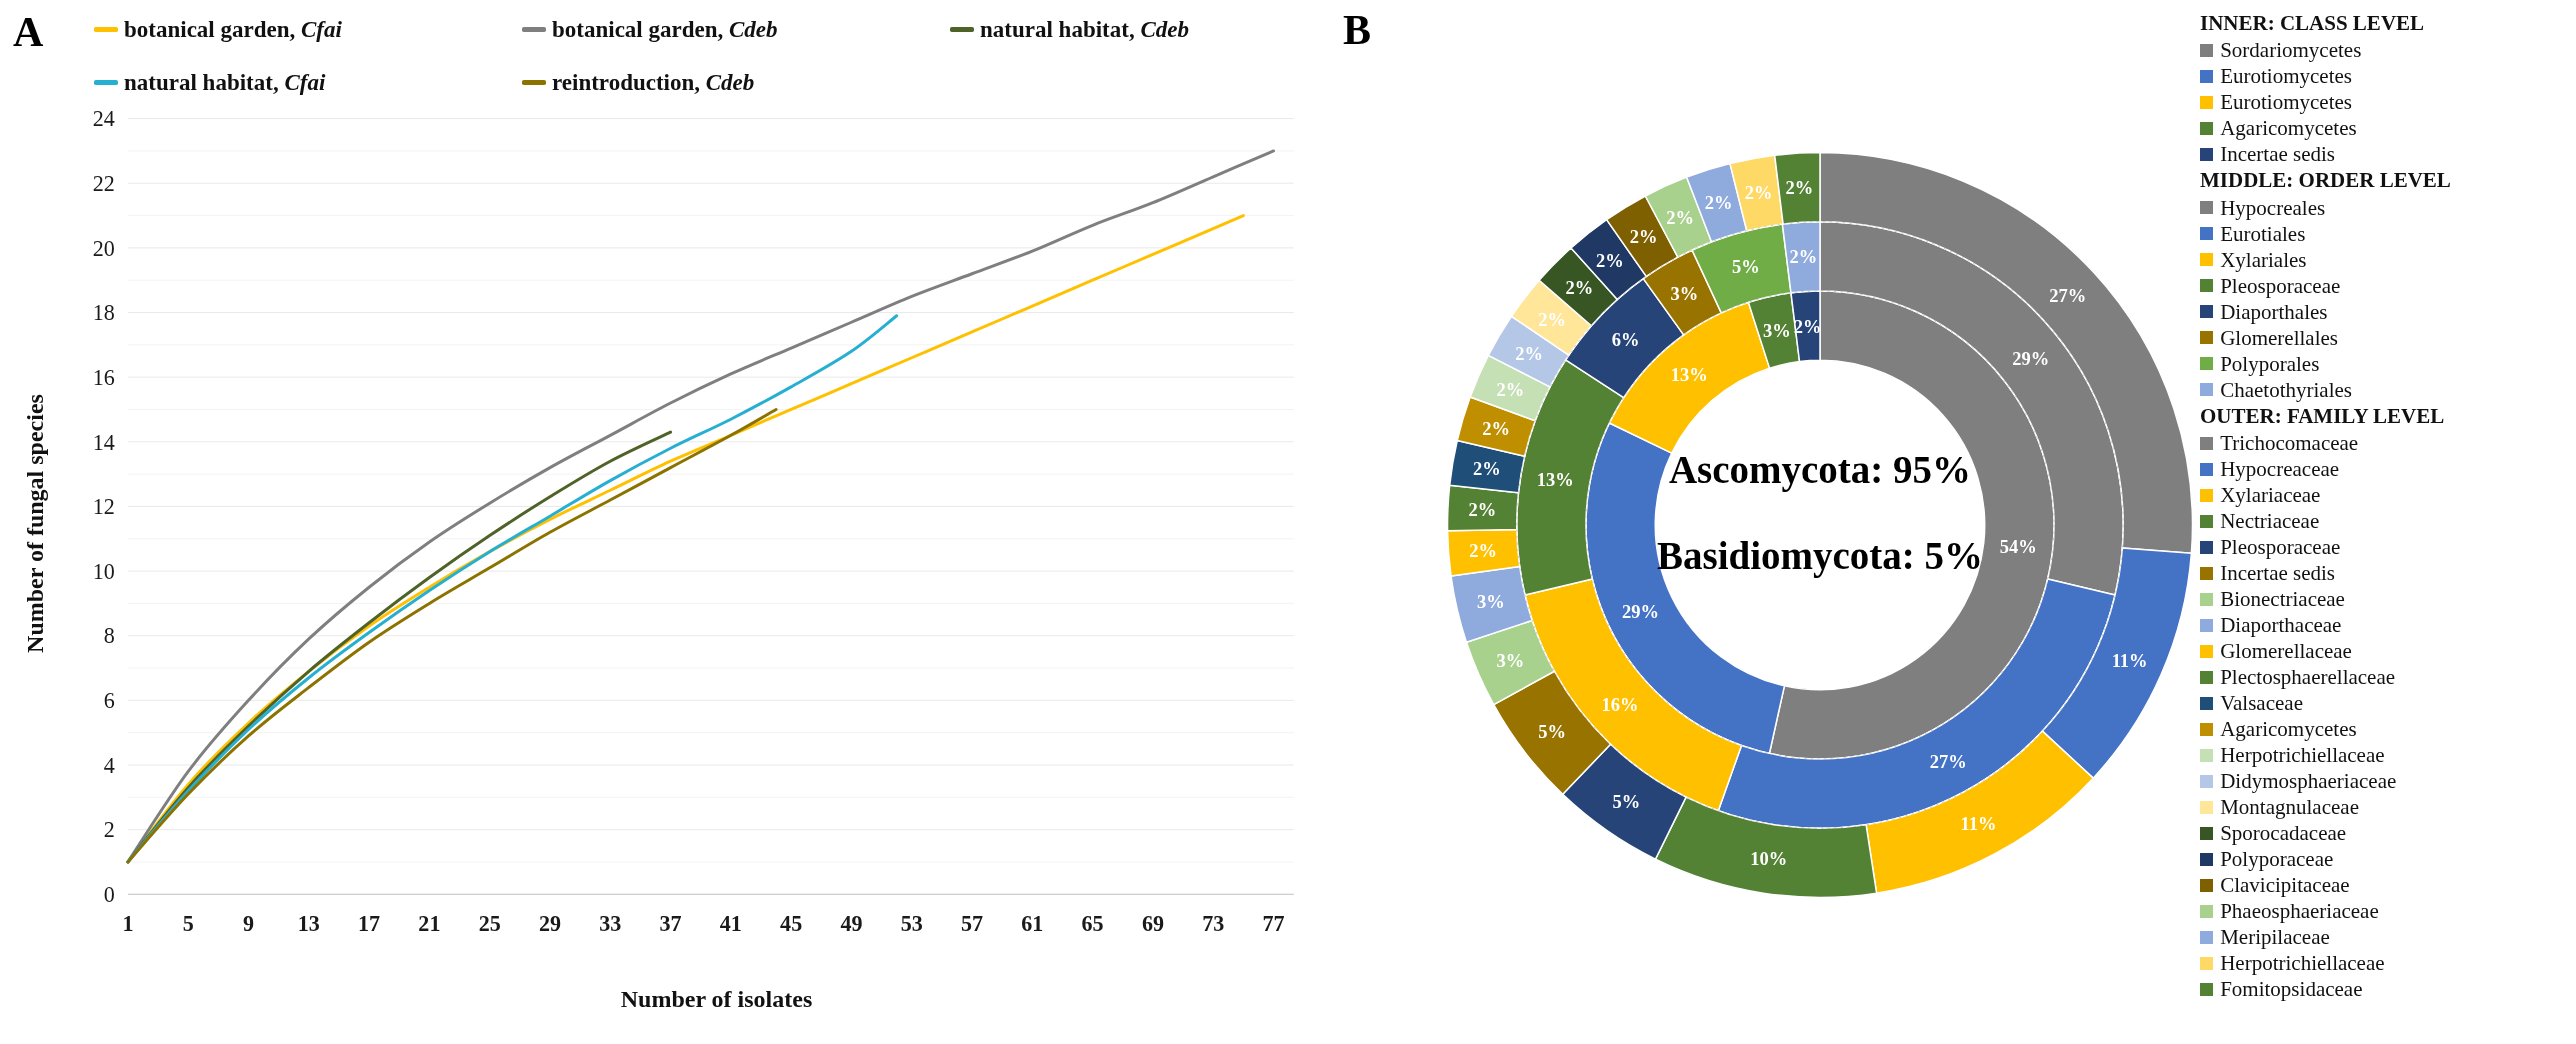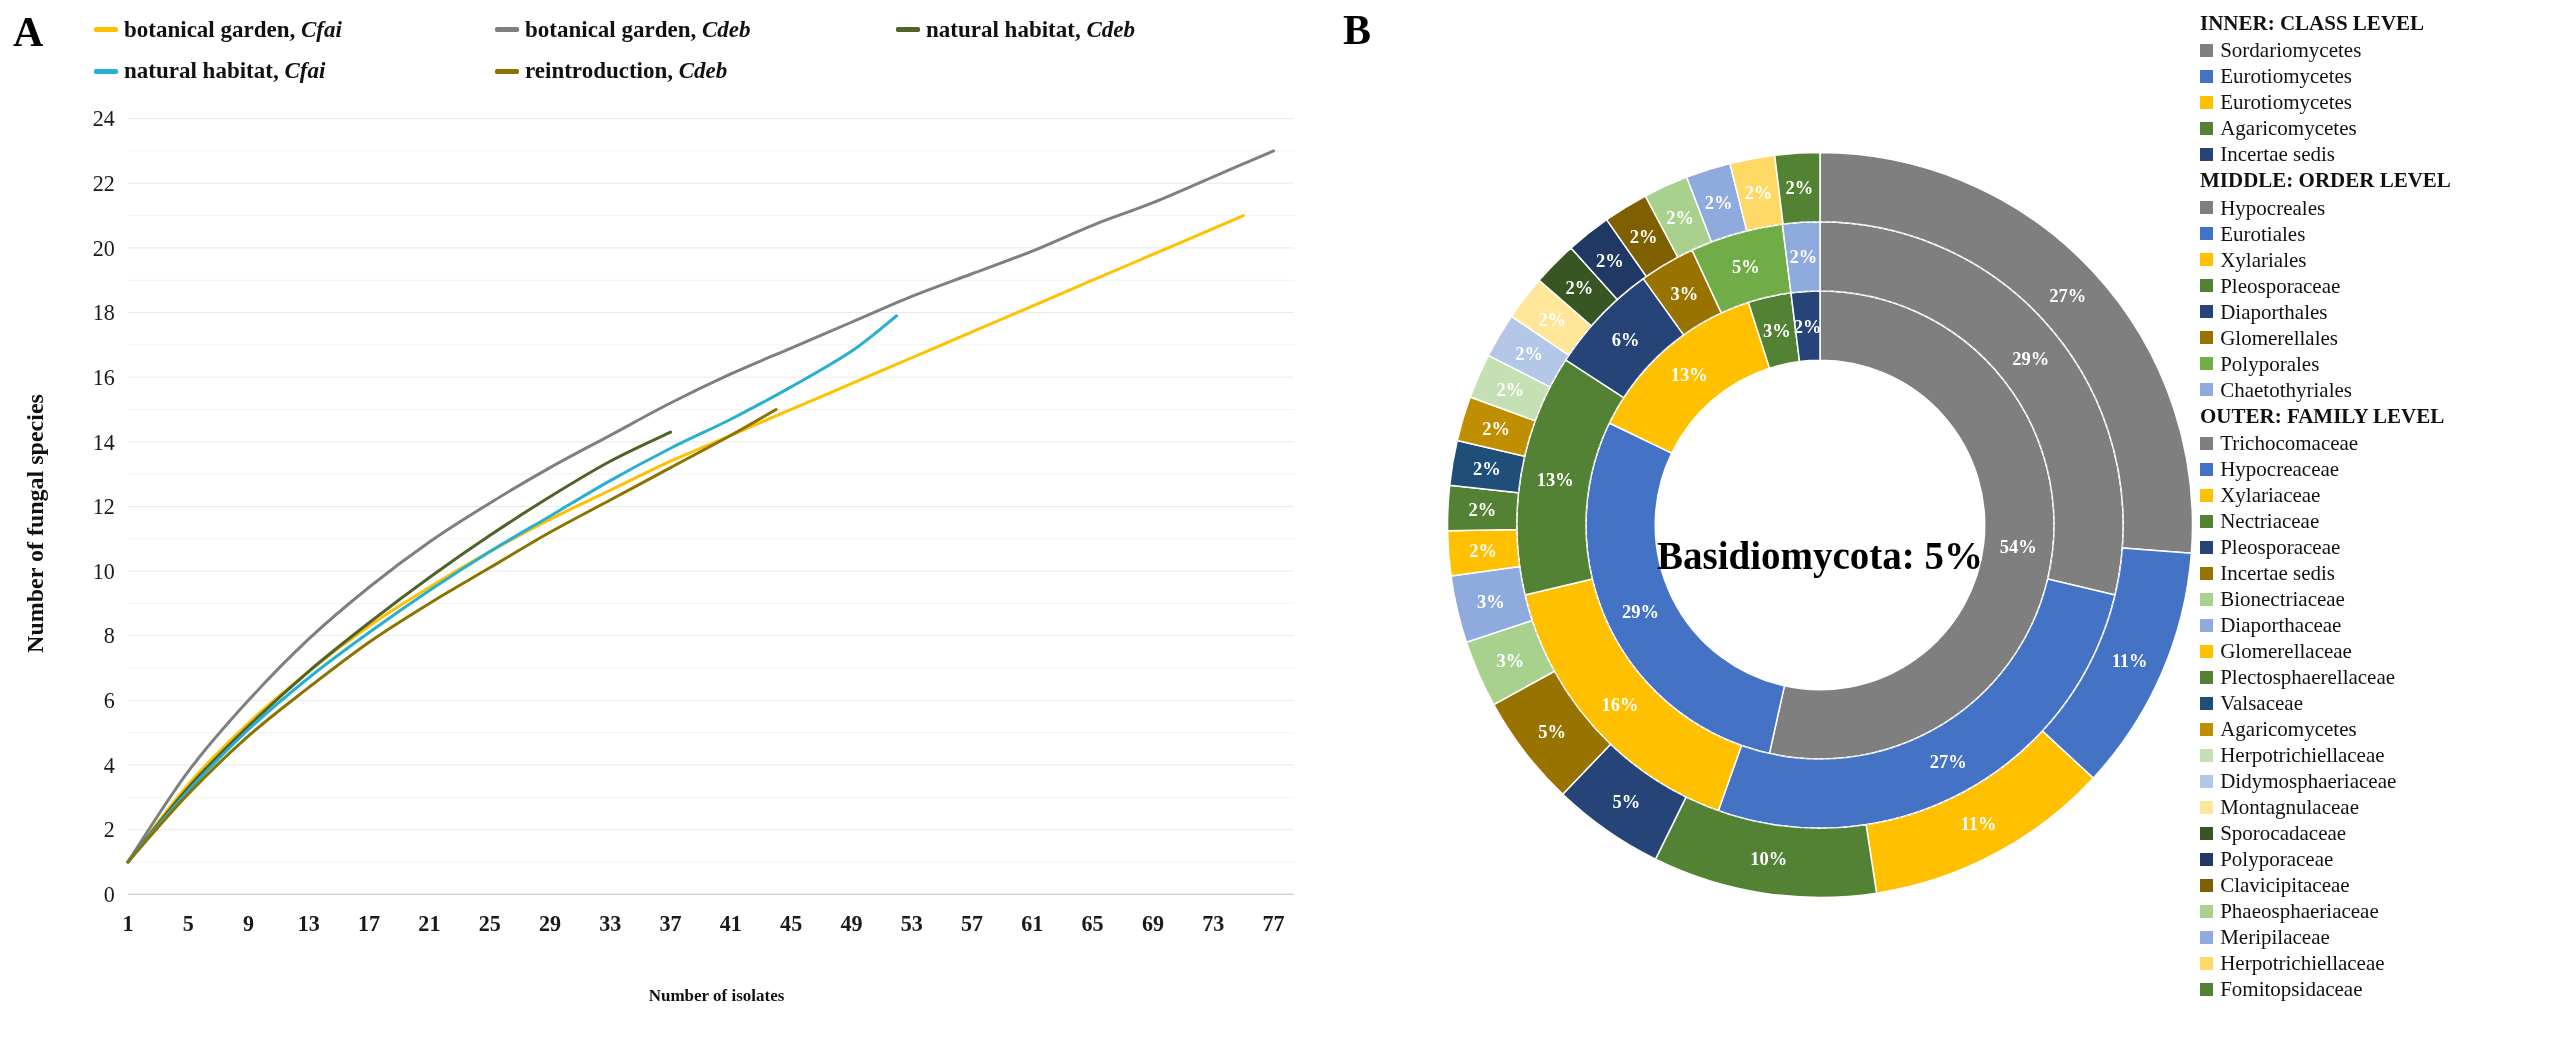--- a/index.html
+++ b/index.html
@@ -2,27 +2,27 @@
 <html style="font-size:9.6px"><head>
 <meta charset="utf-8">
 <style>
   html,body{margin:0;padding:0;background:#fff;}
   body{width:2576px;height:1044px;overflow:hidden;position:relative;
        font-family:"Liberation Serif","DejaVu Serif",serif;color:#111;}
   .panel-label{position:absolute;font-size:42px;font-weight:700;color:#000;}
   
   #panel-a{position:absolute;left:0;top:0;width:1325px;height:1044px;}
   #legend-a{position:absolute;left:94px;top:16.7px;width:1194px;
-            display:grid;grid-template-columns:401px 401px 392px;row-gap:15.5px;}
+            display:grid;grid-template-columns:401px 401px 392px;row-gap:15.5px;gap:27px;}
   .legend-a-item{display:flex;align-items:center;font-size:23px;font-weight:700;white-space:nowrap;}
   .legend-a-swatch{display:inline-block;width:24px;height:4.8px;border-radius:1.8px;margin-right:6px;flex:0 0 auto;}
   .legend-a-item i{font-style:italic;}
   #chart-a{position:absolute;left:57px;top:84px;}
   #xaxis-title-a{position:absolute;left:418px;top:986px;width:597px;text-align:center;
-                 font-size:17px;font-weight:700;}
+                 font-size:24px;font-weight:700;}
   #yaxis-title-a{position:absolute;left:-221px;top:510px;width:513px;text-align:center;
                  font-size:24px;font-weight:700;transform:rotate(-90deg);}
   
   #panel-b{position:absolute;left:1325px;top:0;width:1251px;height:1044px;}
   #chart-b{position:absolute;left:107px;top:137px;}
   .center-line{position:absolute;left:137px;width:716px;text-align:center;
                font-size:39px;font-weight:700;color:#000;pointer-events:none;}
   #center-line-1{top:447px;}
   #center-line-2{top:533px;}
   #legend-b{position:absolute;left:875px;top:9.6px;width:373px;}
@@ -195,20 +195,21 @@
       <text x="162.7" y="373.0" text-anchor="middle" font-size="31" font-weight="700" fill="#FFFFFF" font-family="&quot;Liberation Serif&quot;,&quot;DejaVu Serif&quot;,serif">2%</text>
       <text x="201.4" y="315.9" text-anchor="middle" font-size="31" font-weight="700" fill="#FFFFFF" font-family="&quot;Liberation Serif&quot;,&quot;DejaVu Serif&quot;,serif">2%</text>
       <text x="246.7" y="263.8" text-anchor="middle" font-size="31" font-weight="700" fill="#FFFFFF" font-family="&quot;Liberation Serif&quot;,&quot;DejaVu Serif&quot;,serif">2%</text>
       <text x="298.1" y="217.7" text-anchor="middle" font-size="31" font-weight="700" fill="#FFFFFF" font-family="&quot;Liberation Serif&quot;,&quot;DejaVu Serif&quot;,serif">2%</text>
       <text x="354.6" y="178.2" text-anchor="middle" font-size="31" font-weight="700" fill="#FFFFFF" font-family="&quot;Liberation Serif&quot;,&quot;DejaVu Serif&quot;,serif">2%</text>
       <text x="415.6" y="145.8" text-anchor="middle" font-size="31" font-weight="700" fill="#FFFFFF" font-family="&quot;Liberation Serif&quot;,&quot;DejaVu Serif&quot;,serif">2%</text>
       <text x="480.0" y="121.1" text-anchor="middle" font-size="31" font-weight="700" fill="#FFFFFF" font-family="&quot;Liberation Serif&quot;,&quot;DejaVu Serif&quot;,serif">2%</text>
       <text x="547.0" y="104.5" text-anchor="middle" font-size="31" font-weight="700" fill="#FFFFFF" font-family="&quot;Liberation Serif&quot;,&quot;DejaVu Serif&quot;,serif">2%</text>
       <text x="615.5" y="96.1" text-anchor="middle" font-size="31" font-weight="700" fill="#FFFFFF" font-family="&quot;Liberation Serif&quot;,&quot;DejaVu Serif&quot;,serif">2%</text>
     </svg>
+  <div id="center-line-1" class="center-line">Ascomycota: 95%</div>
   <div id="center-line-2" class="center-line">Basidiomycota: 5%</div>
   <div id="legend-b">
       <div class="legend-b-header">INNER: CLASS LEVEL</div>
       <div class="legend-b-item">
         <span class="legend-b-swatch" style="background: rgb(127, 127, 127);"></span>
         <span>Sordariomycetes</span>
       </div>
       <div class="legend-b-item">
         <span class="legend-b-swatch" style="background: rgb(68, 114, 196);"></span>
         <span>Eurotiomycetes</span>

